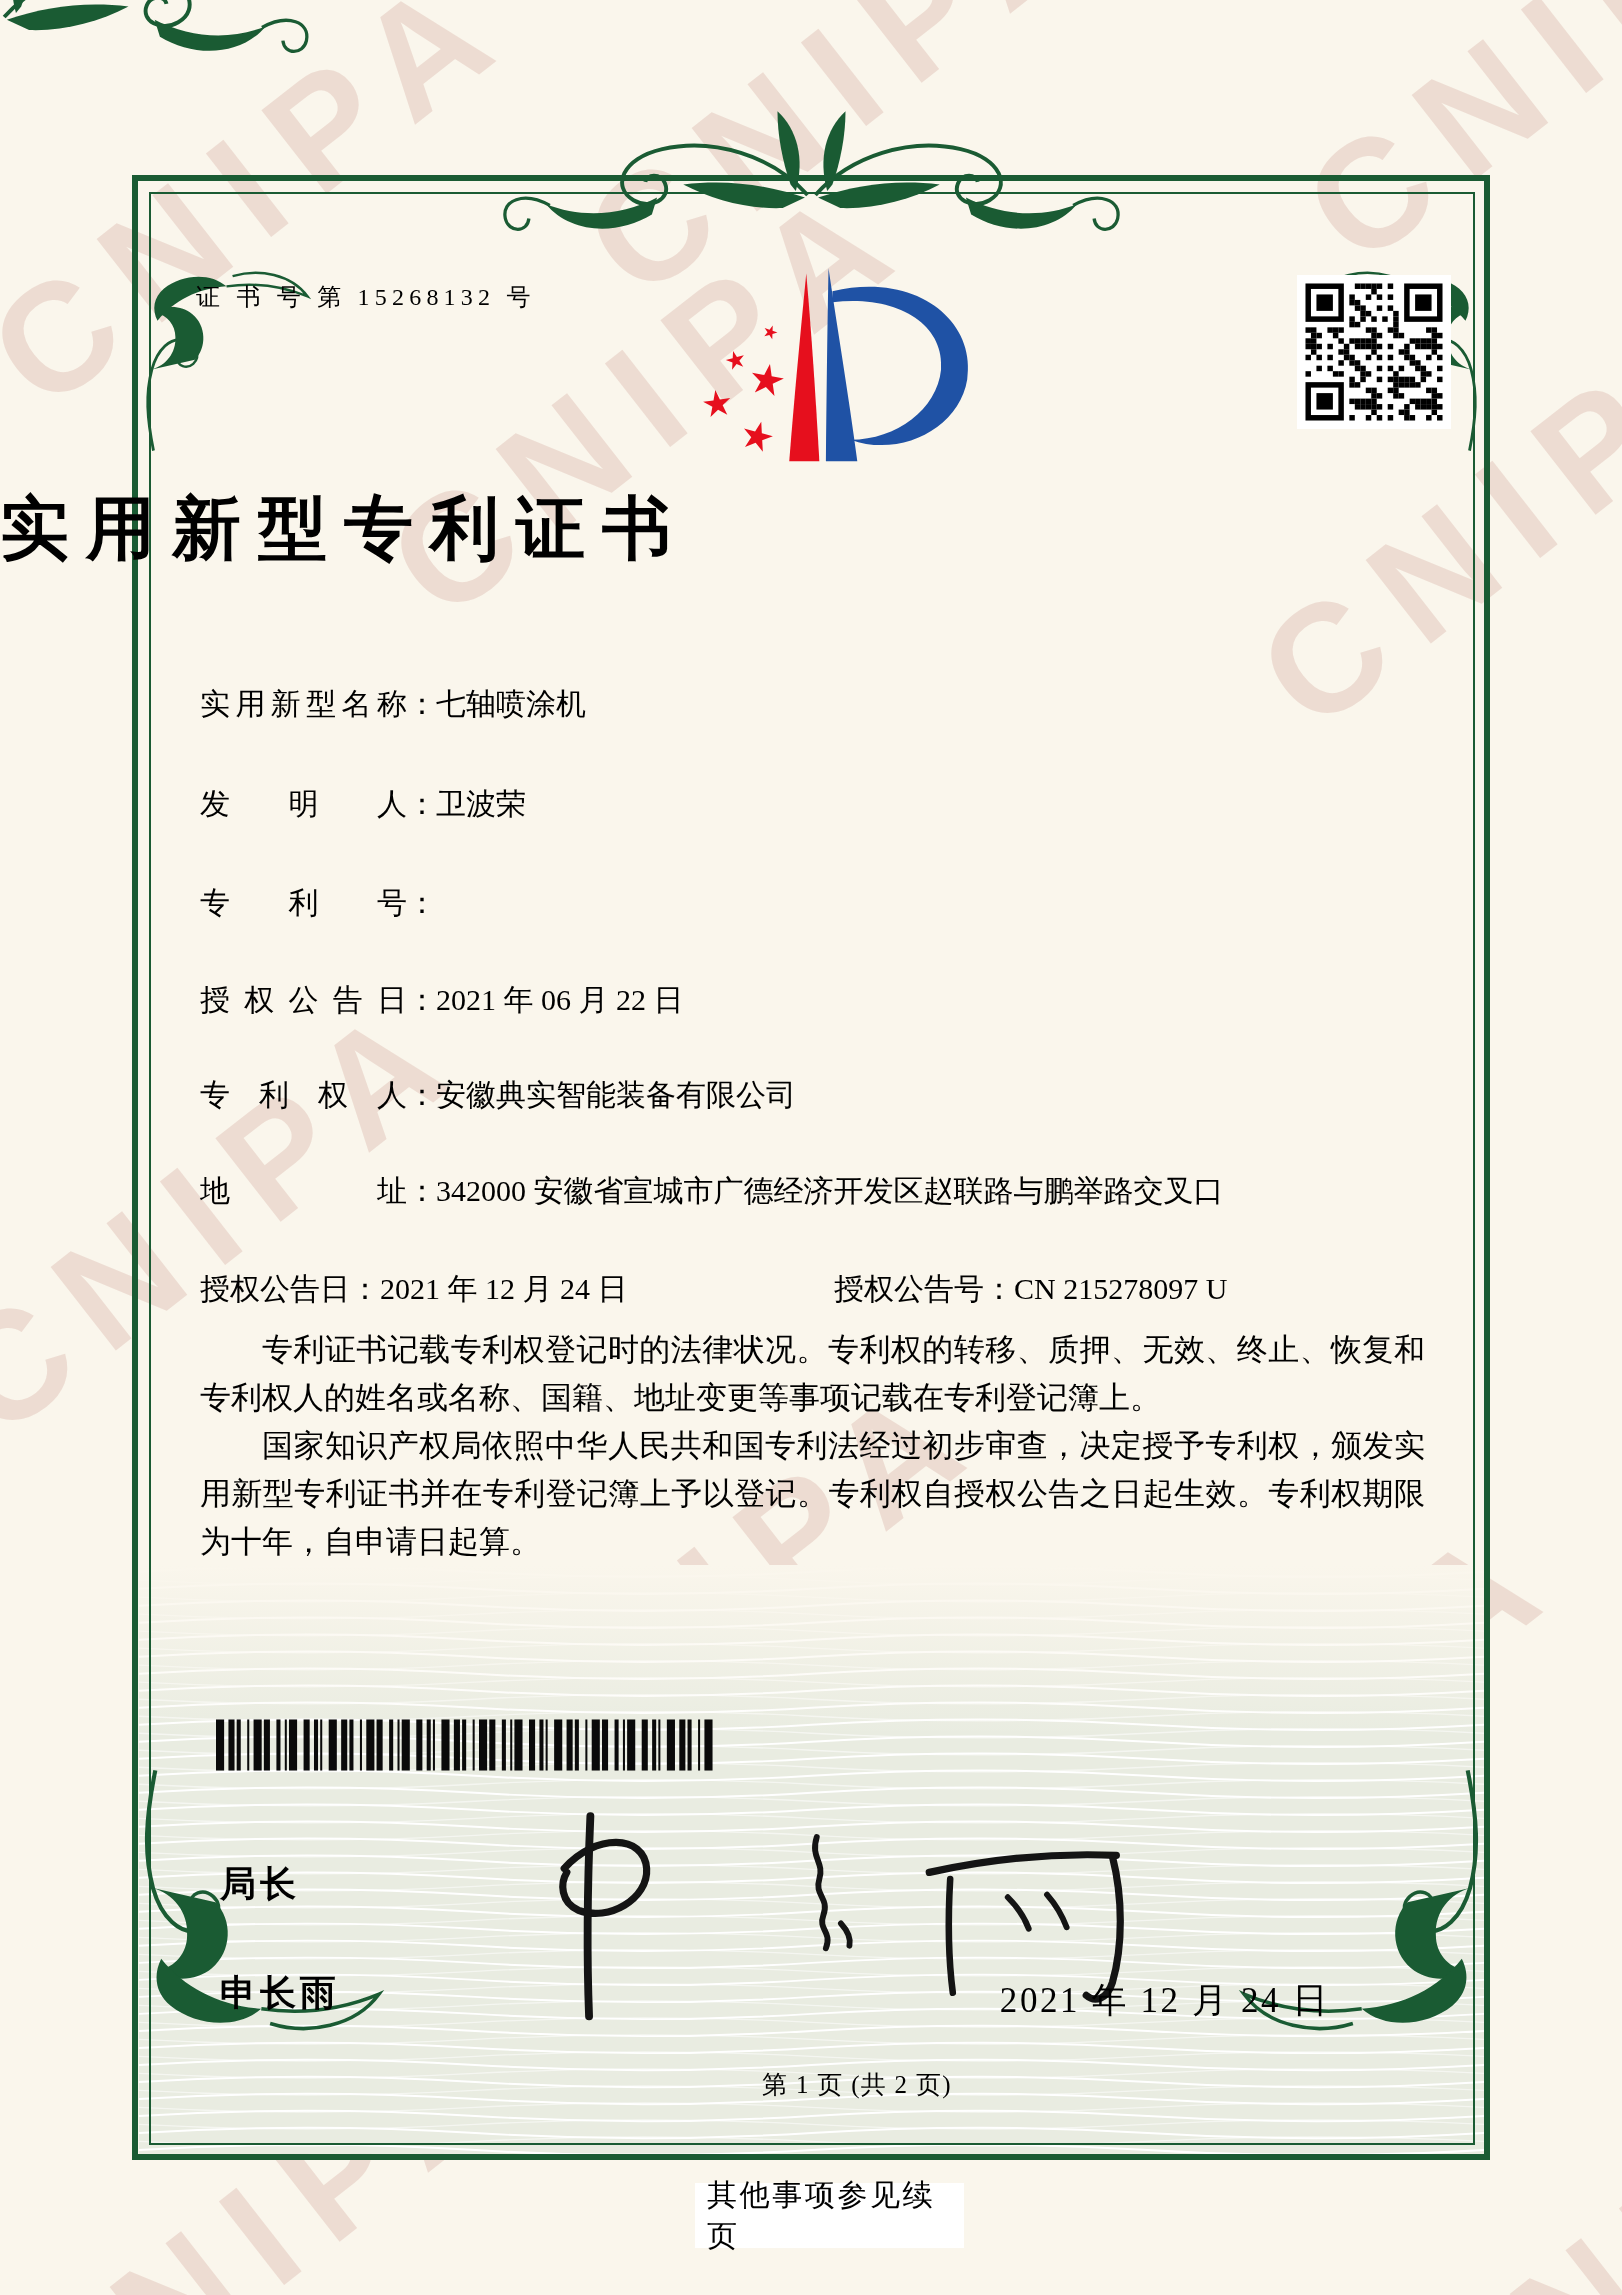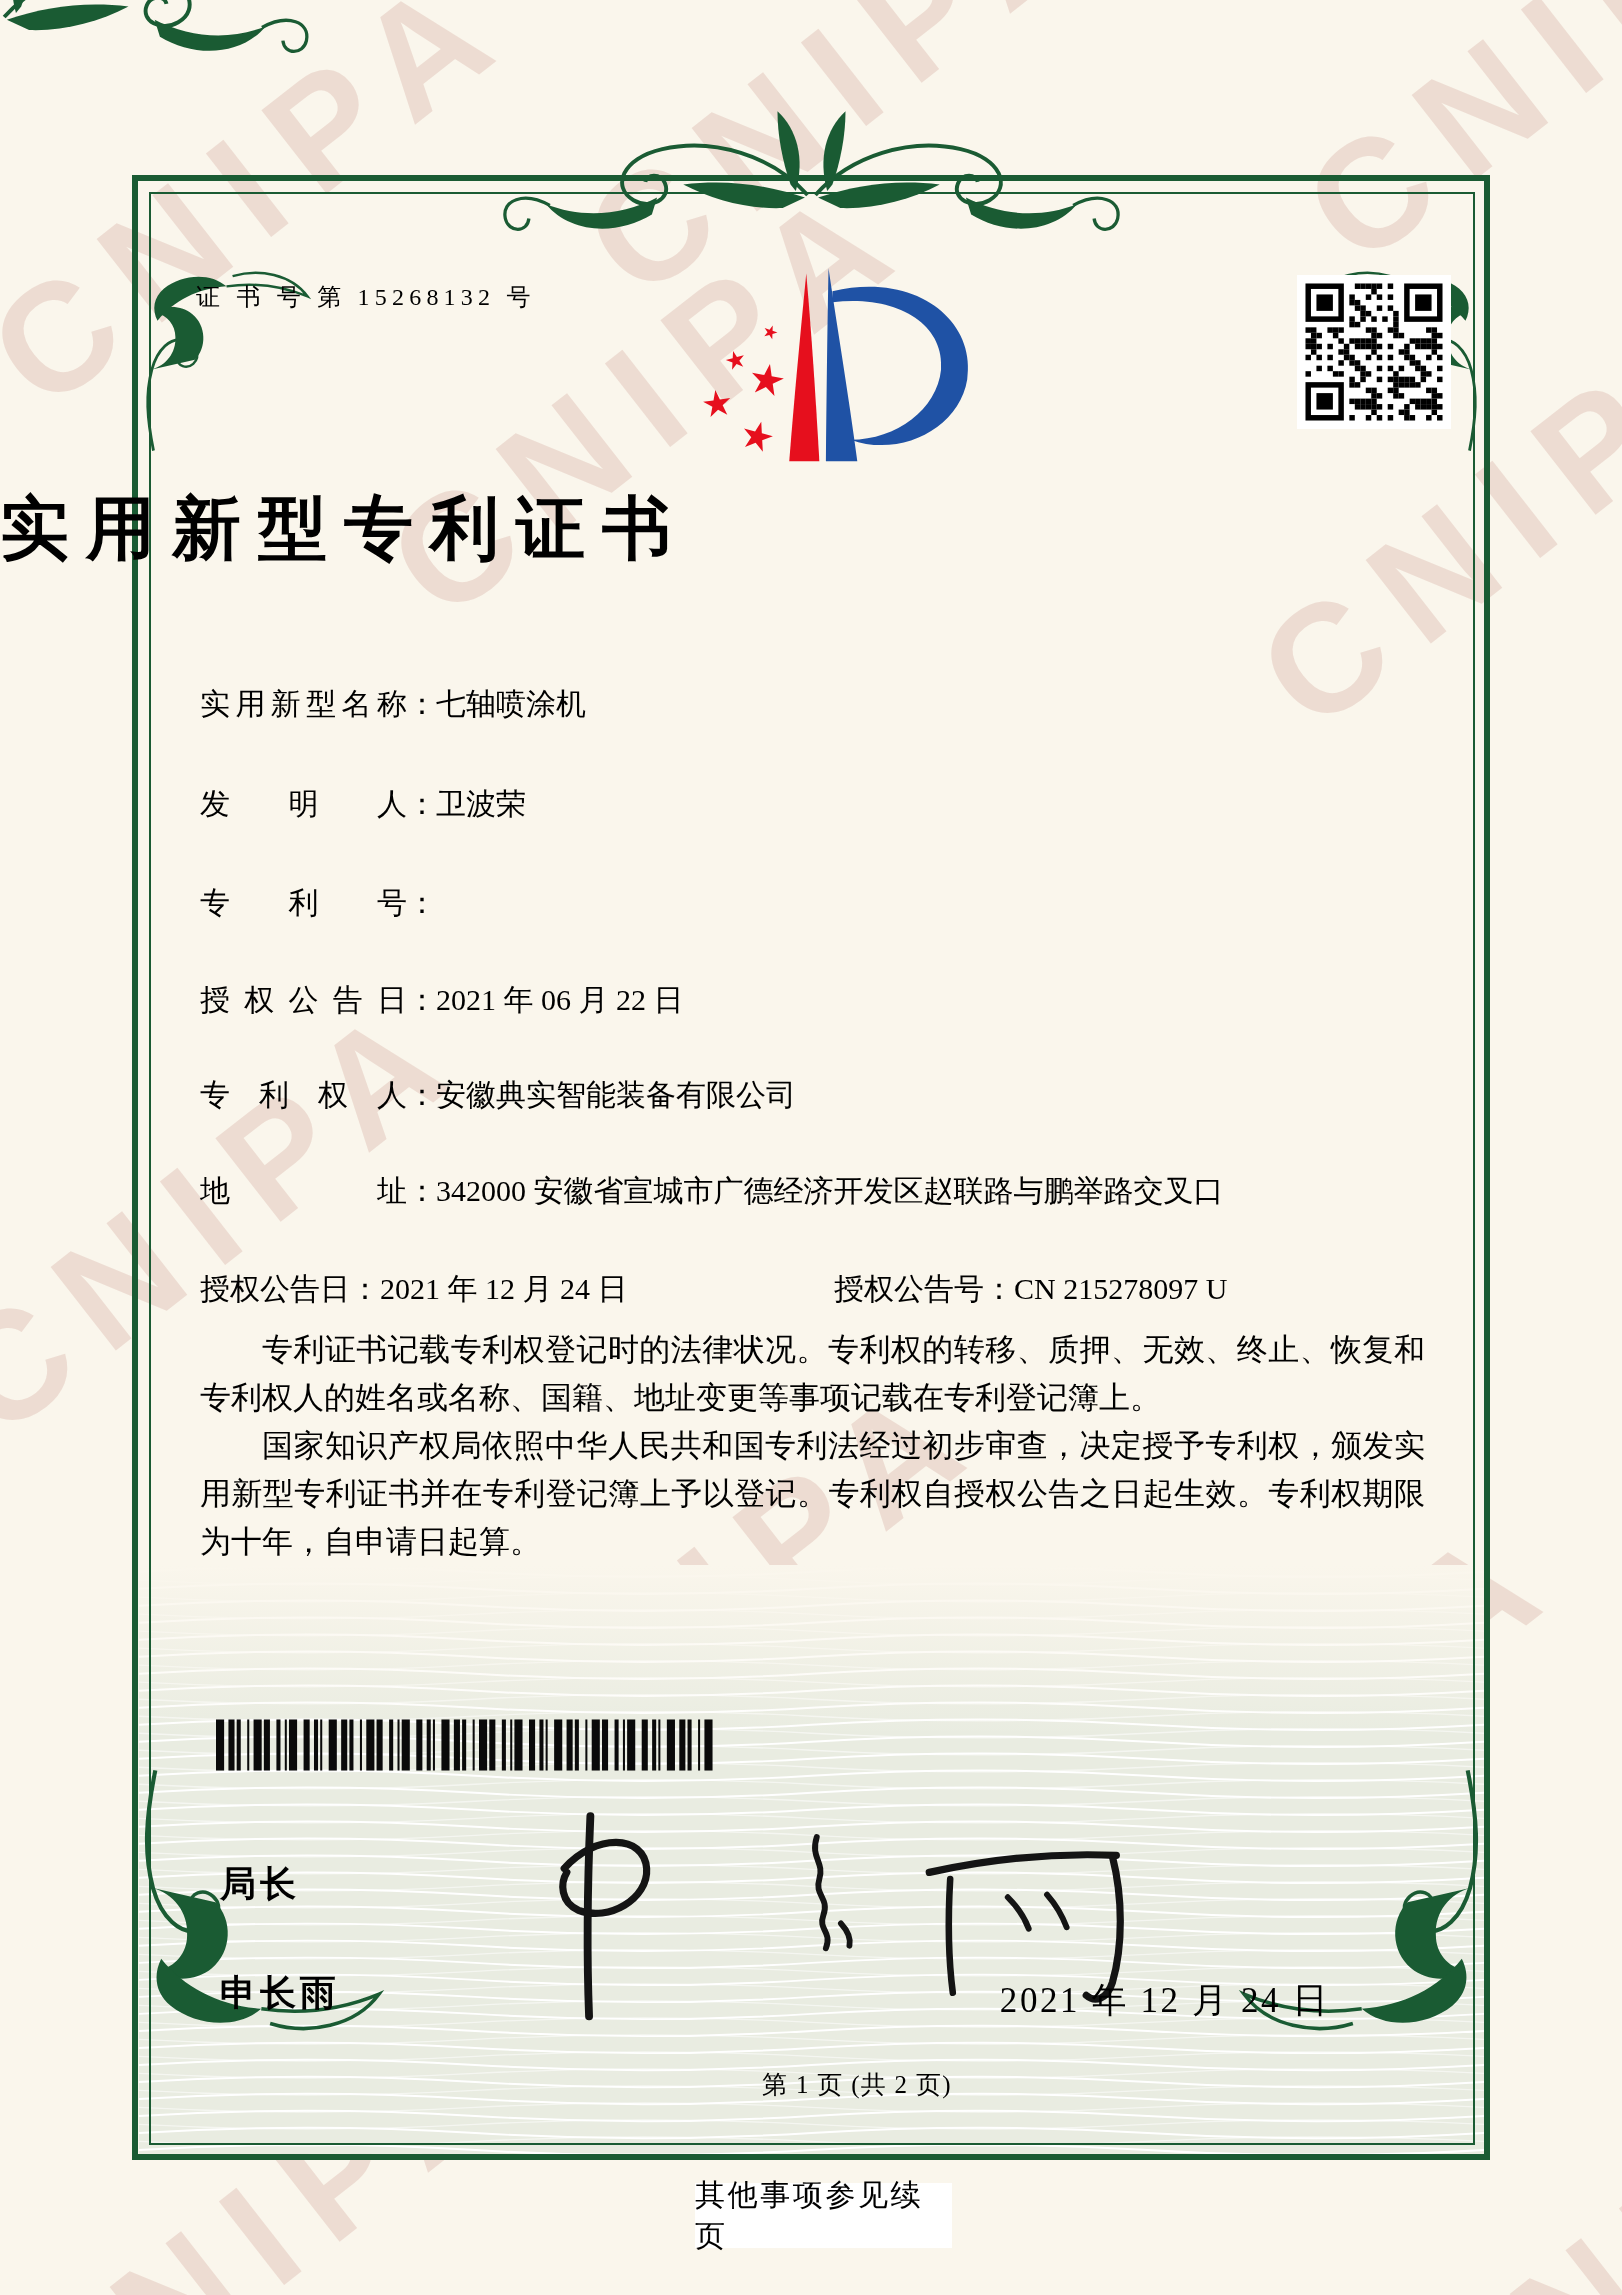--- a/index.html
+++ b/index.html
@@ -45,21 +45,21 @@
   .signer-title{position:absolute;left:220px;top:1860px;font-size:36px;font-weight:600;
       font-family:"Liberation Sans",sans-serif;letter-spacing:3.9px;}
   .signer-name{position:absolute;left:220px;top:1929px;font-size:36px;font-weight:600;
       font-family:"Liberation Sans",sans-serif;letter-spacing:3.9px;margin-top:40px;}
 
   .sign-date{position:absolute;left:962px;top:1977px;width:406px;text-align:center;
       font-size:35px;letter-spacing:2.6px;}
   .page-footer{position:absolute;left:667px;top:2068px;width:380px;text-align:center;
       font-size:25px;letter-spacing:1.3px;}
   .note-strip{position:absolute;left:695px;top:2183px;width:257px;height:65px;background:#ffffff;
-      display:flex;align-items:center;justify-content:center;font-size:30px;letter-spacing:2.6px;}
+      display:flex;align-items:center;justify-content:center;font-size:30px;letter-spacing:2.6px;padding-left:12px;}
 </style>
 </head>
 <body>
 
 <div id="page">
 
   <div id="wmlayer">
       <div class="wm" style="left: -52px; top: 98px;">CNIPA</div>
       <div class="wm" style="left: 543px; top: -13px;">CNIPA</div>
       <div class="wm" style="left: 1263px; top: -46px;">CNIPA</div>

